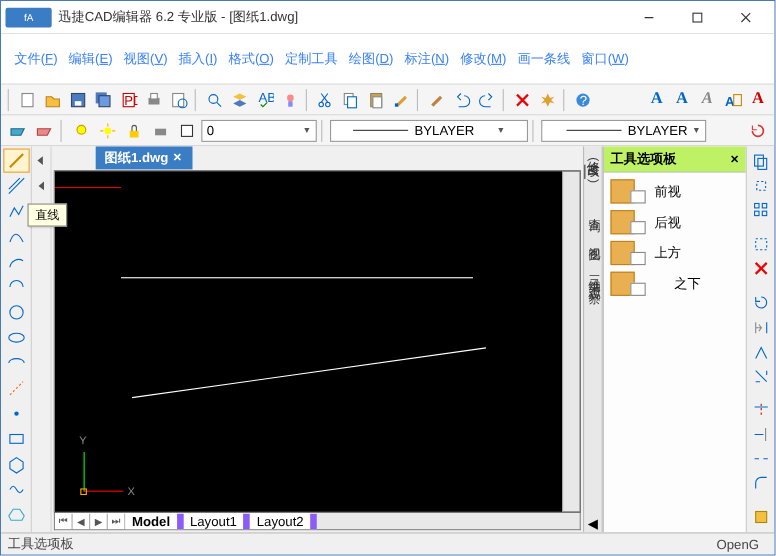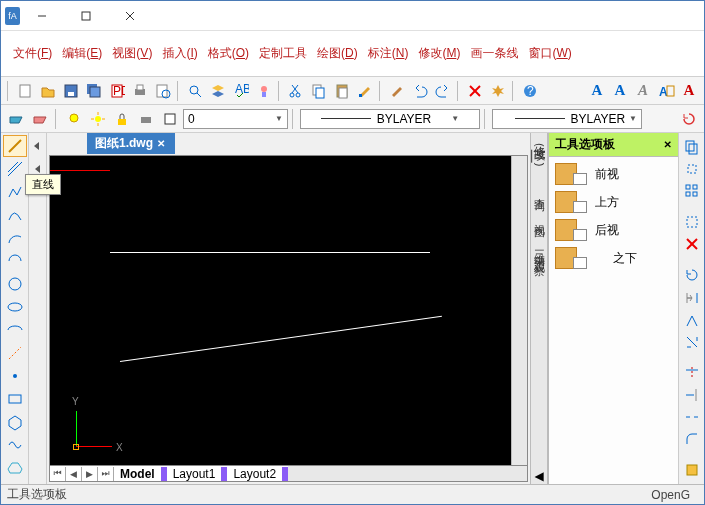--- a/index.html
+++ b/index.html
@@ -1,23 +1,23 @@
 <!DOCTYPE html>
 <html><head>
 <meta charset="utf-8">
 <style>
 *{box-sizing:border-box;margin:0;padding:0;font-family:"Microsoft YaHei","SimSun",sans-serif;font-size:12px;user-select:none}
 body{width:705px;height:505px;background:#fff;display:flex;flex-direction:column;border:1px solid #4a7ab5;overflow:hidden}
 .titlebar{height:30px;background:#fff;display:flex;align-items:center;padding:0 4px;border-bottom:1px solid #e0e0e0}
-.app-icon{width:15px;height:18px;background:#3b7dc4;display:flex;align-items:center;justify-content:center;color:#fff;font-size:9px;font-weight:normal;border-radius:2px}
+.app-icon{width:42px;height:18px;background:#3b7dc4;display:flex;align-items:center;justify-content:center;color:#fff;font-size:9px;font-weight:normal;border-radius:2px}
 .title-text{margin-left:6px;color:#333;flex:1}
 .winbtns{display:flex;gap:0}
 .winbtn{width:44px;height:28px;display:flex;align-items:center;justify-content:center;color:#555}
 .menubar{height:46px;background:#fff;display:flex;flex-wrap:wrap;align-items:center;padding:2px 8px;gap:2px;border-bottom:1px solid #d0d0d0}
-.menuitem{padding:2px 4px;color:#b91c1c;cursor:default}
+.menuitem{padding:2px 4px;color:#3b82f6;cursor:default}
 .menuitem u{text-decoration:underline}
 .toolbar1{height:28px;background:#f5f5f5;display:flex;align-items:center;padding:0 4px;gap:1px;border-bottom:1px solid #d0d0d0}
 .tbtn{width:22px;height:22px;display:flex;align-items:center;justify-content:center;border:1px solid transparent;cursor:default}
 .sep{width:4px;height:20px;border-left:1px solid #bbb;margin:0 2px}
 .toolbar2{height:28px;background:#f5f5f5;display:flex;align-items:center;padding:0 4px;gap:2px;border-bottom:1px solid #d0d0d0}
 .combo{height:20px;border:1px solid #999;background:#fff;display:flex;align-items:center;padding:0 4px;font-size:11px}
 .combo .arrow{margin-left:auto;font-size:8px;color:#555}
 .workarea{flex:1;display:flex;overflow:hidden}
 .lefttools{width:28px;background:#f0f0f0;display:flex;flex-direction:column;align-items:center;padding:2px 0;gap:1px;border-right:1px solid #ccc}
 .lefttools2{width:18px;background:#f0f0f0;display:flex;flex-direction:column;align-items:center;padding:2px 0;gap:1px;border-right:1px solid #ccc}
@@ -52,29 +52,30 @@
 .palette-title .x{margin-left:auto;font-size:10px}
 .palette-body{flex:1;background:#fdfdfd;padding:6px 2px;display:flex;flex-direction:column;gap:6px}
 .view-item{display:flex;align-items:center;gap:2px;padding-left:4px}
 .view-icon1{width:22px;height:22px;background:#e8b050;border:1px solid #c08020}
 .view-icon2{width:14px;height:12px;background:#fff;border:1px solid #888;margin-left:-6px;margin-top:10px}
 .righttools{width:26px;background:#f0f0f0;display:flex;flex-direction:column;align-items:center;padding:4px 0;gap:2px;border-left:1px solid #ccc}
 .statusbar{height:20px;background:#f0f0f0;border-top:1px solid #bbb;display:flex;align-items:center;padding:0 6px;font-size:11px;color:#444}
 .status-left{flex:1}
 .status-mid{border-left:1px solid #bbb;border-right:1px solid #bbb;padding:0 8px}
 .status-right{padding:0 8px}
-.tooltip{position:absolute;left:25px;top:174px;background:#ffffe1;border:1px solid #888;padding:2px 6px;font-size:11px;z-index:100;box-shadow:1px 1px 2px rgba(0,0,0,.3)}
+.tooltip{position:absolute;left:25px;top:185px;background:#ffffe1;border:1px solid #888;padding:2px 6px;font-size:11px;z-index:100;box-shadow:1px 1px 2px rgba(0,0,0,.3)}
 svg{display:block}
 .txtA{font-family:serif;font-weight:bold}
 </style>
 </head>
 <body>
 
 <div class="titlebar">
   <div class="app-icon">fA</div>
+  <div class="title-text">迅捷CAD编辑器 6.2 专业版  -  [图纸1.dwg]</div>
   <div class="winbtns">
     <div class="winbtn">
         <svg width="10" height="10">
           <line x1="1" y1="5" x2="9" y2="5" stroke="#333"></line>
         </svg>
       </div>
     <div class="winbtn">
         <svg width="10" height="10">
           <rect x="1" y="1" width="8" height="8" fill="none" stroke="#333"></rect>
         </svg>
@@ -467,26 +468,26 @@
       </div>
     <div class="palette-body">
       <div class="view-item">
           <div class="view-icon1"></div>
           <div class="view-icon2"></div>
           <span style="margin-left:6px">前视</span>
         </div>
       <div class="view-item">
           <div class="view-icon1"></div>
           <div class="view-icon2"></div>
-          <span style="margin-left:6px">上方</span>
+          <span style="margin-left:6px">后视</span>
         </div>
       <div class="view-item">
           <div class="view-icon1"></div>
           <div class="view-icon2"></div>
-          <span style="margin-left:6px">后视</span>
+          <span style="margin-left:6px">上方</span>
         </div>
       <div class="view-item">
           <div class="view-icon1"></div>
           <div class="view-icon2"></div>
           <span style="margin-left:24px">之下</span>
         </div>
     </div>
   </div>
 
   <div class="righttools">

